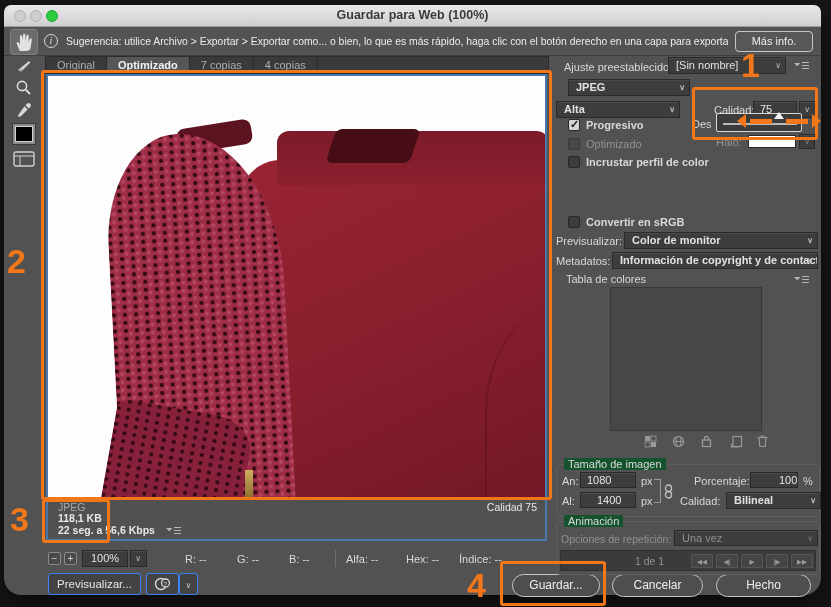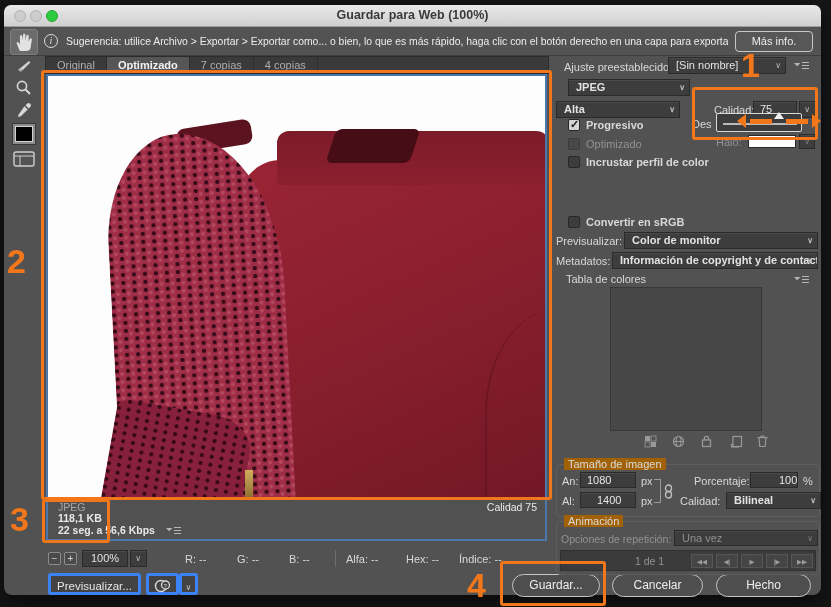--- a/index.html
+++ b/index.html
@@ -1,18 +1,18 @@
 <!DOCTYPE html>
 <html><head>
 <meta charset="utf-8">
 <style>
   html,body{margin:0;padding:0;background:#141414;}
   *{box-sizing:border-box;font-family:"Liberation Sans",sans-serif;}
   .stage{position:relative;width:831px;height:607px;background:#161616;overflow:hidden;}
-  .dialog{position:absolute;left:4px;top:5px;width:817px;height:590px;background:#525252;border-radius:8px;box-shadow:0 8px 24px rgba(0,0,0,.6);}
+  .dialog{position:absolute;left:4px;top:5px;width:817px;height:590px;background:#525252;border-radius:17px;box-shadow:0 8px 24px rgba(0,0,0,.6);}
   .titlebar{position:absolute;left:0;top:0;width:100%;height:22px;background:linear-gradient(#e9e9e9,#cfcfcf);border-radius:7px 7px 0 0;border-bottom:1px solid #9d9d9d;}
   .light{position:absolute;top:5px;width:12px;height:12px;border-radius:50%;}
   .light.off{background:#cdcdcd;border:1px solid #b2b2b2;}
   .light.green{background:#2ecb41;border:1px solid #24a731;}
   .wtitle{display:block;text-align:center;line-height:21px;font-size:12.5px;color:#3a3a3a;font-weight:bold;}
   .hintbar{position:absolute;left:0;top:22px;width:100%;height:29px;background:#535353;border-bottom:1px solid #3e3e3e;}
   .info-icon{position:absolute;left:40px;top:7px;width:14px;height:14px;border:1.3px solid #dcdcdc;border-radius:50%;color:#dcdcdc;font-family:"Liberation Serif",serif;font-style:italic;font-size:10px;text-align:center;line-height:12px;}
   .hinttext{position:absolute;left:62px;top:0;width:662px;line-height:29px;font-size:10.4px;color:#ececec;white-space:nowrap;overflow:hidden;}
   .masinfo{position:absolute;left:731px;top:4px;width:78px;height:21px;border:1px solid #c7c7c7;border-radius:4px;background:#575757;color:#ececec;font-size:11px;text-align:center;line-height:19px;}
   
@@ -50,25 +50,25 @@
   .dd{position:absolute;background:#3d3d3d;border:1px solid #2a2a2a;box-shadow:inset 0 1px 0 rgba(255,255,255,.07);color:#e2e2e2;font-size:11px;line-height:15px;padding:0 16px 0 7px;white-space:nowrap;overflow:hidden;}
   .chev{position:absolute;right:4px;top:0;color:#b9b9b9;font-size:8px;line-height:15px;}
   .dd.dis,.fld.dis{color:#8f8f8f;}
   .lbl{position:absolute;font-size:11px;color:#d8d8d8;white-space:nowrap;}
   .lbl.dim{color:#929292;}
   .chk{position:absolute;width:12px;height:12px;background:#3d3d3d;border:1px solid #282828;border-radius:2px;}
   .chk.on{background:#d4d4d4;}
   .chk.on::after{content:"\2713";position:absolute;left:1px;top:-2px;font-size:11px;color:#222;font-weight:bold;}
   .chk.dis{background:#484848;border-color:#3a3a3a;}
   .pill{position:absolute;height:23px;border:1.5px solid #c6c6c6;border-radius:12px;background:#4e4e4e;color:#ededed;font-size:12px;text-align:center;line-height:20px;}
-  .rbtn{position:absolute;height:22px;border:3px solid #3b82f6;border-radius:3px;background:#434343;color:#e6e6e6;font-size:11.5px;text-align:center;line-height:20px;}
+  .rbtn{position:absolute;height:22px;border:1px solid #3b82f6;border-radius:3px;background:#434343;color:#e6e6e6;font-size:11.5px;text-align:center;line-height:20px;}
   .vdiv{position:absolute;width:1px;background:#6e6e6e;}
   .menu-ic{position:absolute;width:15px;height:10px;}
   .group{position:absolute;border:1px solid #5e5e5e;border-radius:4px;}
-  .gtitle{position:absolute;font-size:11px;color:#dadada;background:#a16207;padding:0 4px;white-space:nowrap;}
+  .gtitle{position:absolute;font-size:11px;color:#dadada;background:#14532d;padding:0 4px;white-space:nowrap;}
   .cswatch{position:absolute;left:606px;top:282px;width:152px;height:144px;background:#474747;border:1px solid #383838;}
   .pbar{position:absolute;left:556px;top:545px;width:256px;height:21px;background:#3b3b3b;border:1px solid #303030;}
   .pbtn{position:absolute;top:3px;width:22px;height:14px;background:#454545;border:1px solid #565656;color:#9b9b9b;font-size:6.5px;text-align:center;line-height:13px;}
   .popup{position:absolute;left:712px;top:108px;width:86px;height:19px;background:#3c3c3c;border:1px solid #d8d8d8;border-radius:2px;}
   .track{position:absolute;left:6px;top:9px;width:74px;height:2px;background:#b9b9b9;}
   .thumb{position:absolute;left:68%;top:-7px;width:0;height:0;border:5px solid transparent;border-bottom:7px solid #f2f2f2;}
   .halosw{position:absolute;left:744px;top:130px;width:48px;height:13px;background:#fff;border:1px solid #2a2a2a;}
   
   .ann{position:absolute;border:3.5px solid #F2771A;border-radius:3px;z-index:50;}
   .num{position:absolute;color:#F2771A;font-size:34px;font-weight:bold;z-index:50;line-height:1;}

